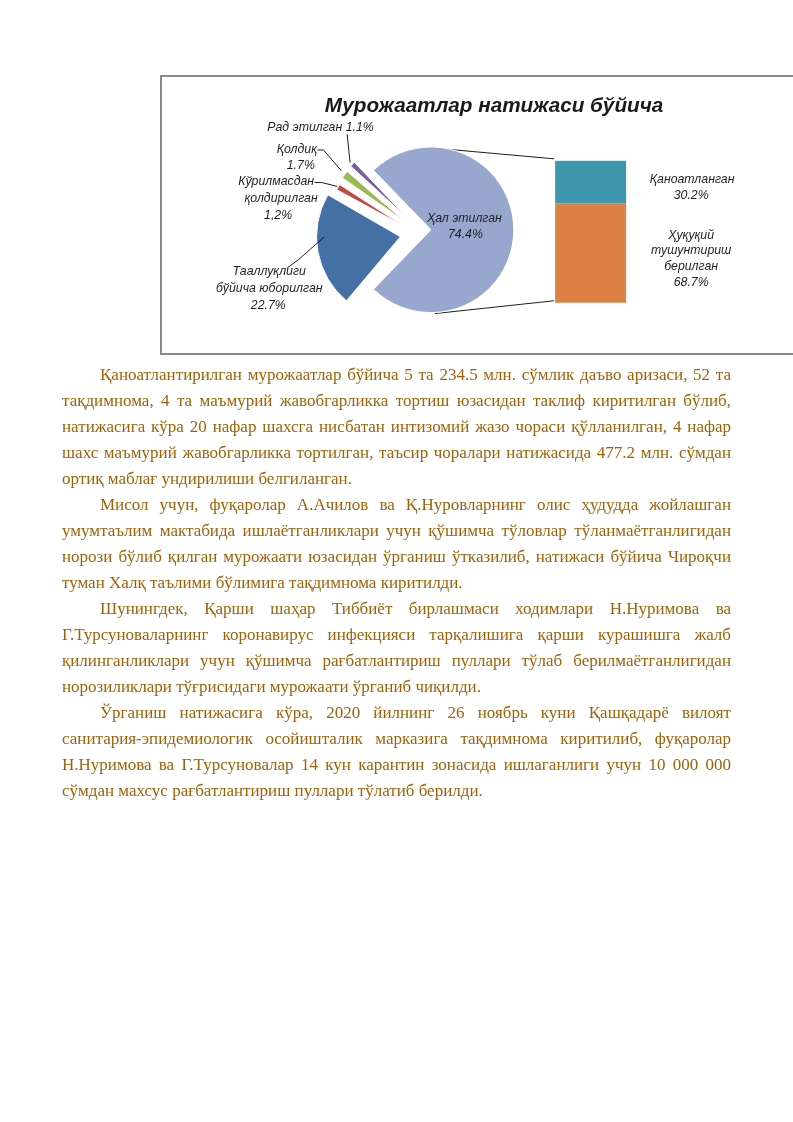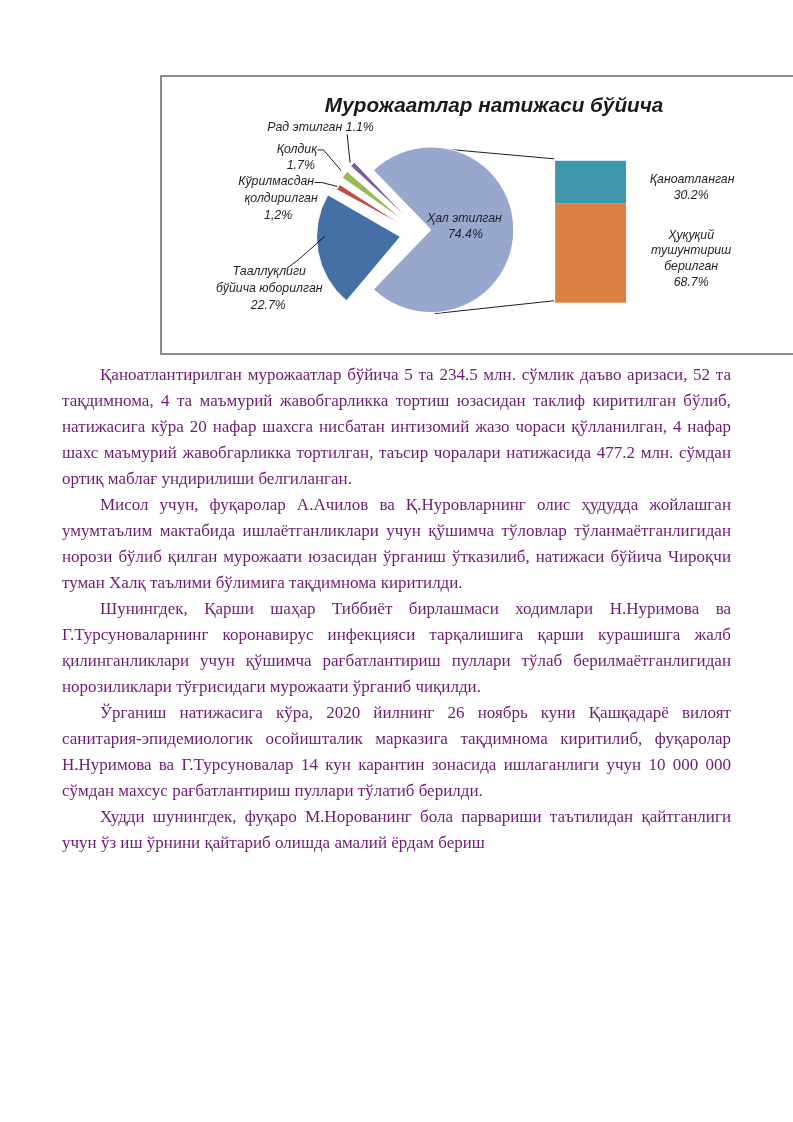--- a/index.html
+++ b/index.html
@@ -32,21 +32,21 @@
     font-size:12.5px;
     fill:#1f1f1f;
   }
   .body-text{
     position:absolute;
     left:62px;top:362px;
     width:669px;
     font-size:17px;
     line-height:26px;
     text-align:justify;
-    color:#701a75;
+    color:#a16207;
   }
   .body-text p{margin:0;text-indent:38px;}
   .leader{stroke:#000000;stroke-width:0.9;fill:none;}
   .slice{stroke:#ffffff;stroke-width:1;}
 </style>
 </head>
 <body>
 
 <div class="page">
 
@@ -109,16 +109,15 @@
       </g>
 
     </svg>
   </div>
 
   <div class="body-text">
     <p>Қаноатлантирилган мурожаатлар бўйича 5 та 234.5 млн. сўмлик даъво аризаси, 52 та тақдимнома, 4 та маъмурий жавобгарликка тортиш юзасидан таклиф киритилган бўлиб, натижасига кўра 20 нафар шахсга нисбатан интизомий жазо чораси қўлланилган, 4 нафар шахс маъмурий жавобгарликка тортилган, таъсир чоралари натижасида 477.2 млн. сўмдан ортиқ маблағ ундирилиши белгиланган.</p>
     <p>Мисол учун, фуқаролар А.Ачилов ва Қ.Нуровларнинг олис ҳудудда жойлашган умумтаълим мактабида ишлаётганликлари учун қўшимча тўловлар тўланмаётганлигидан норози бўлиб қилган мурожаати юзасидан ўрганиш ўтказилиб, натижаси бўйича Чироқчи туман Халқ таълими бўлимига тақдимнома киритилди.</p>
     <p>Шунингдек, Қарши шаҳар Тиббиёт бирлашмаси ходимлари Н.Нуримова ва Г.Турсуноваларнинг коронавирус инфекцияси тарқалишига қарши курашишга жалб қилинганликлари учун қўшимча рағбатлантириш пуллари тўлаб берилмаётганлигидан норозиликлари тўғрисидаги мурожаати ўрганиб чиқилди.</p>
     <p>Ўрганиш натижасига кўра, 2020 йилнинг 26 ноябрь куни Қашқадарё вилоят санитария-эпидемиологик осойишталик марказига тақдимнома киритилиб, фуқаролар Н.Нуримова ва Г.Турсуновалар 14 кун карантин зонасида ишлаганлиги учун 10&nbsp;000&nbsp;000 сўмдан махсус рағбатлантириш пуллари тўлатиб берилди.</p>
-    <p>Худди шунингдек, фуқаро М.Норованинг бола парвариши таътилидан қайтганлиги учун ўз иш ўрнини қайтариб олишда амалий ёрдам бериш</p>
   </div>
 
 </div>
 
 </body></html>

